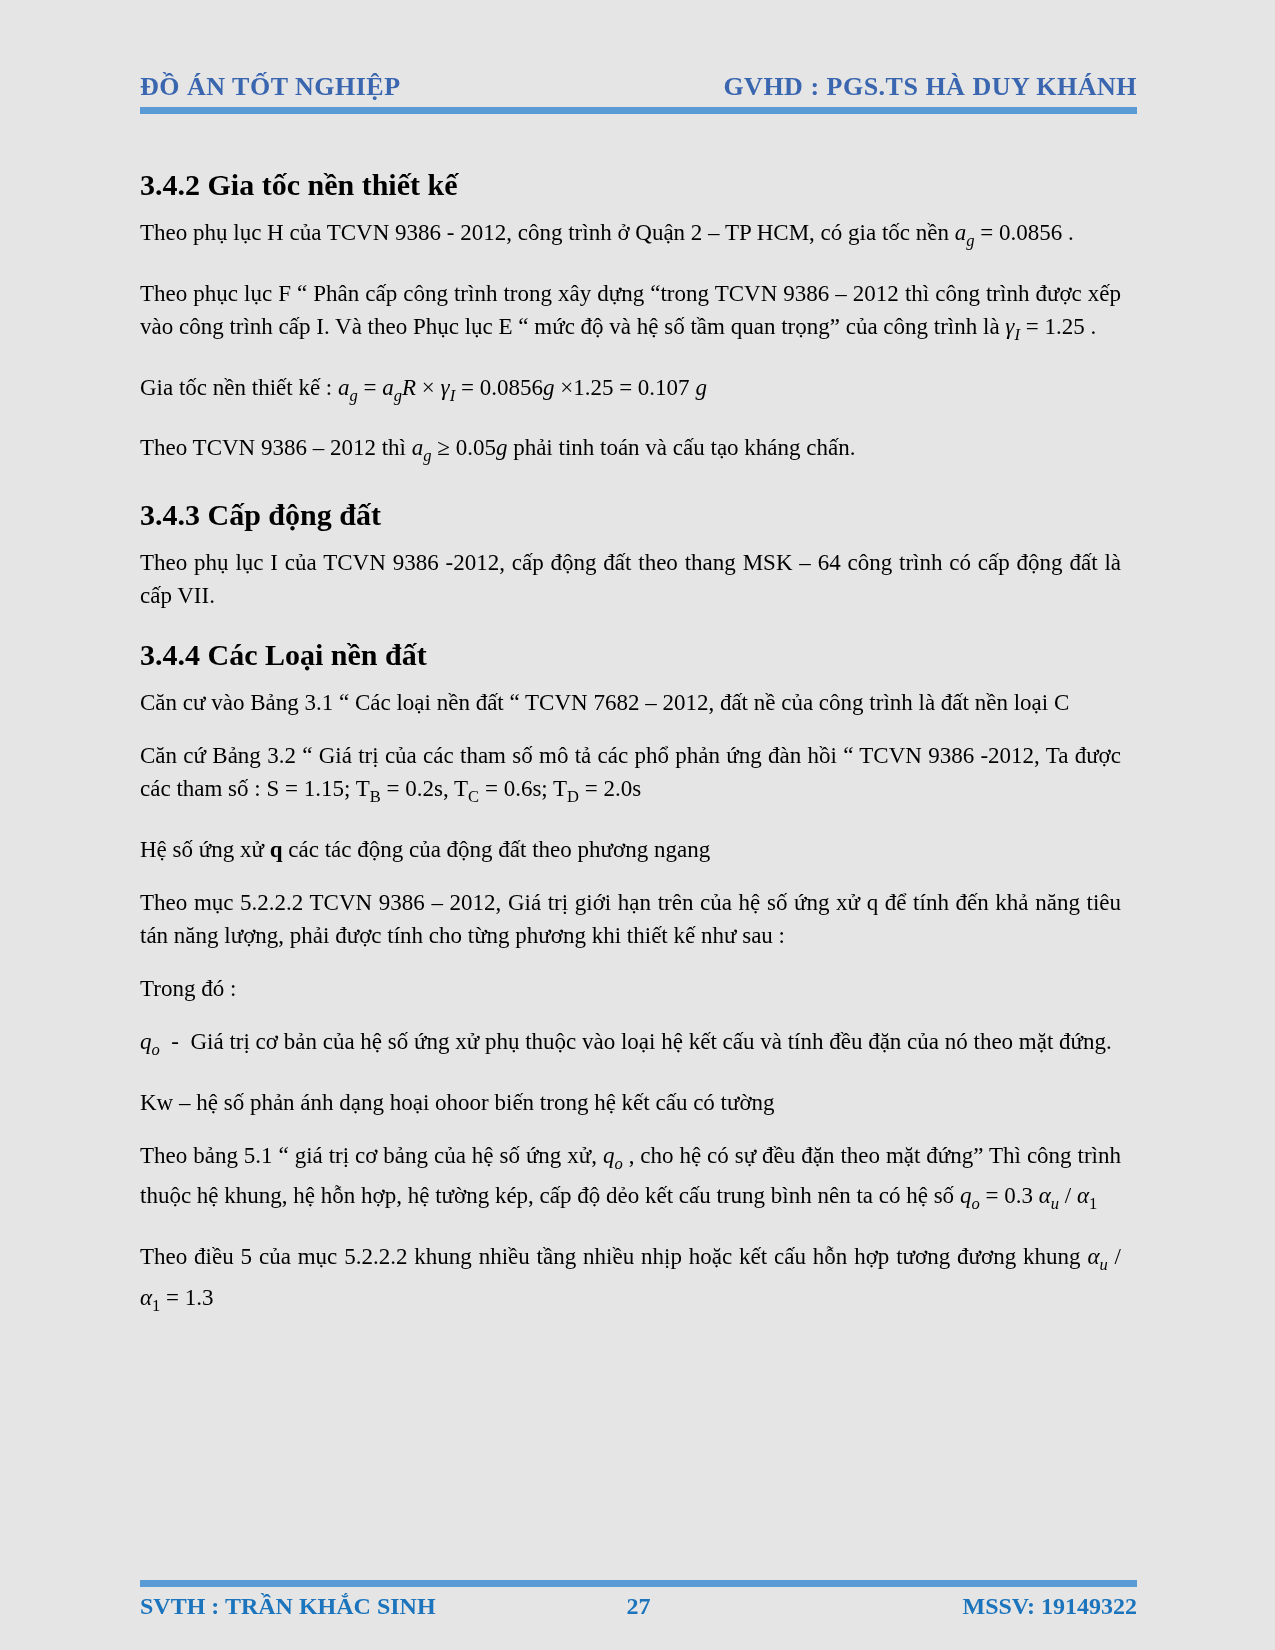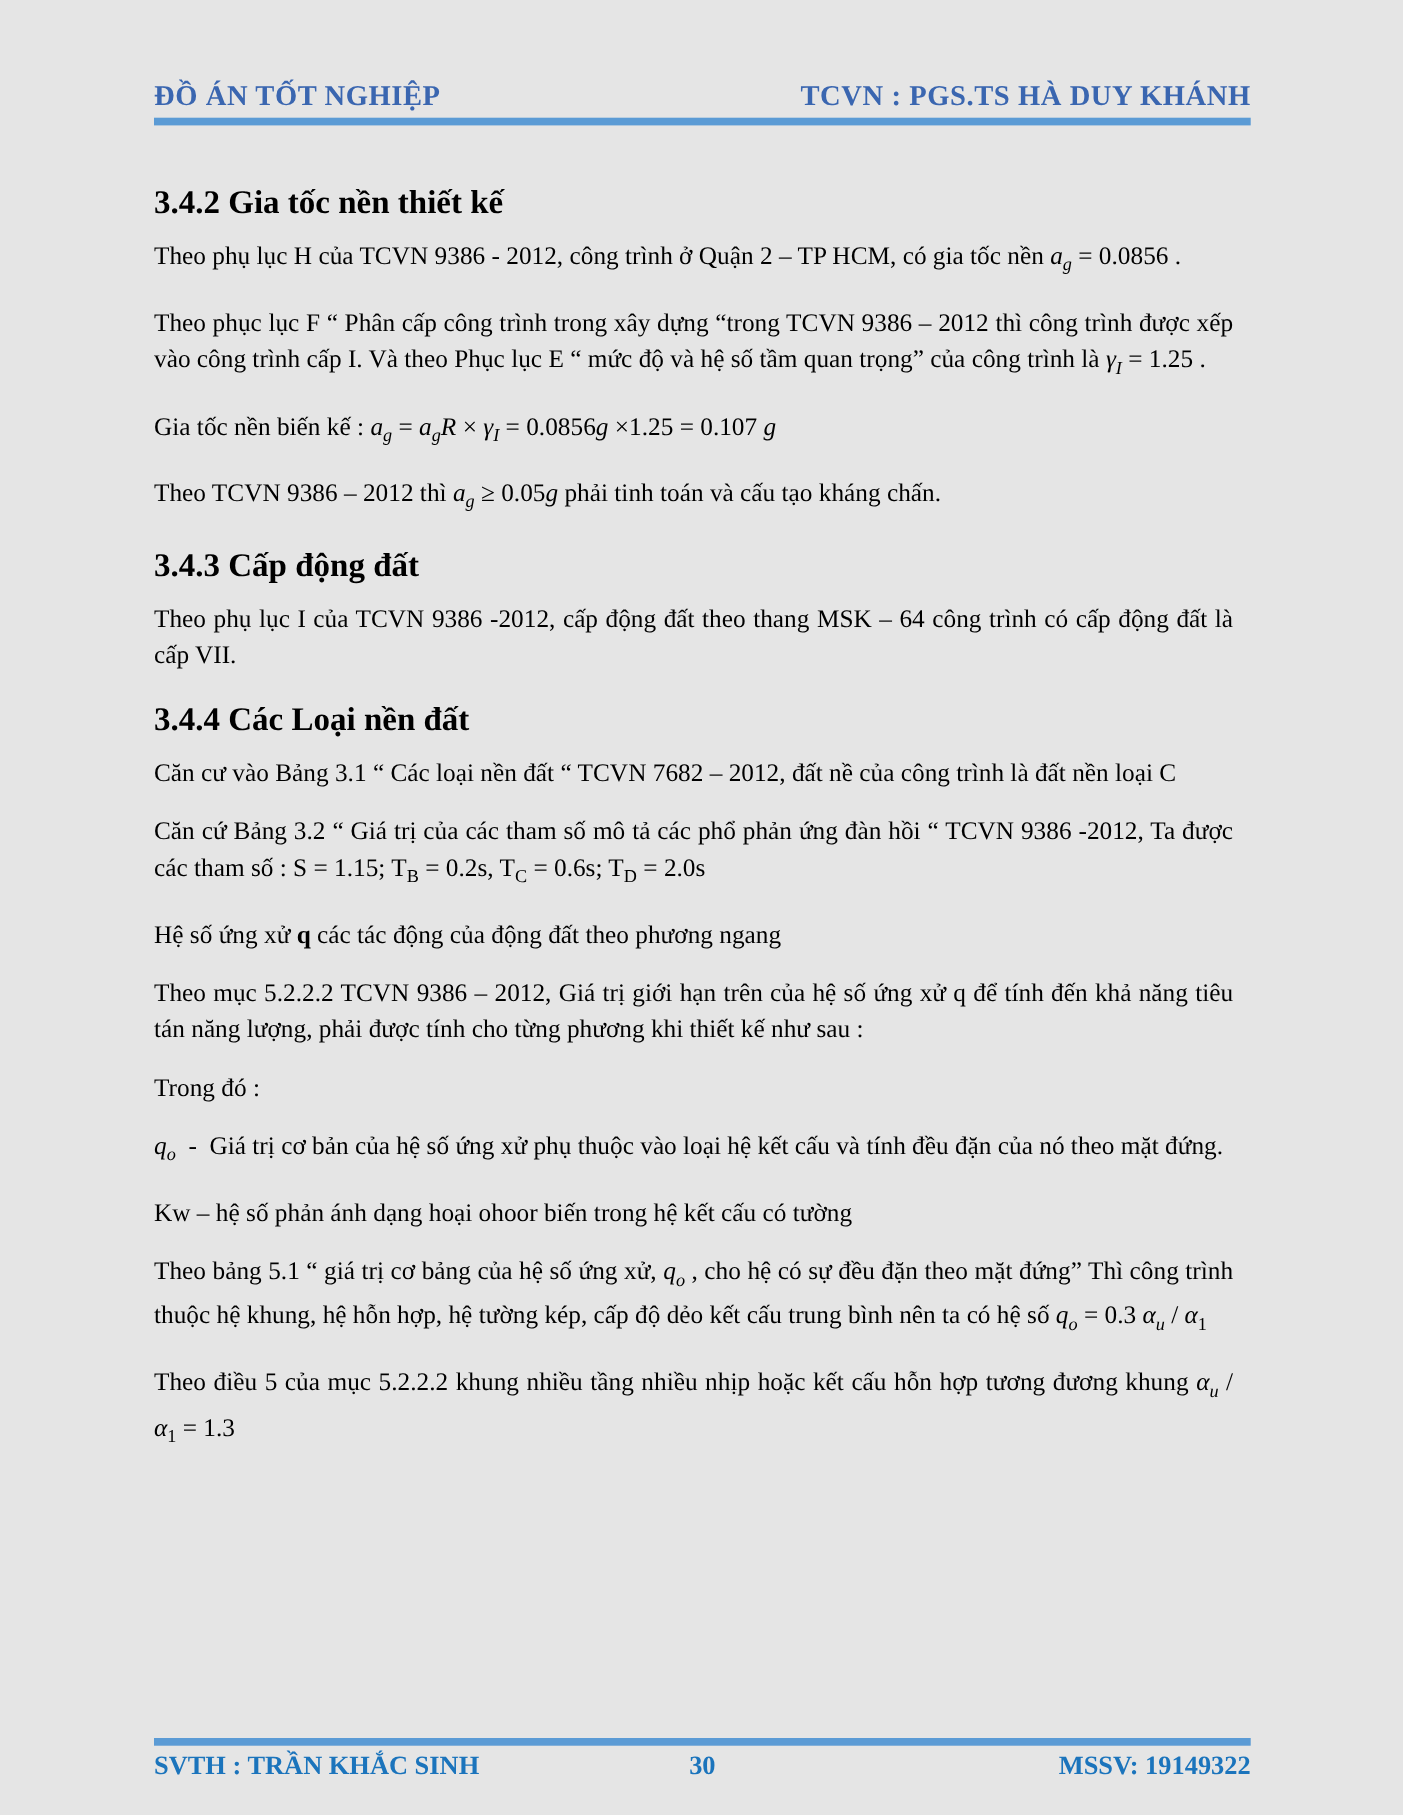--- a/index.html
+++ b/index.html
@@ -88,47 +88,47 @@
   .footer-cell.right  { text-align: right; }
 </style>
 </head>
 <body>
 
 <div id="page">
 
   <div id="header">
     <div class="header-row">
       <span class="header-title">ĐỒ ÁN TỐT NGHIỆP</span>
-      <span class="header-title">TCVN : PGS.TS HÀ DUY KHÁNH</span>
+      <span class="header-title">GVHD : PGS.TS HÀ DUY KHÁNH</span>
     </div>
     <div class="header-rule"></div>
   </div>
 
   <div id="content">
       <h3><span>3.4.2 Gia tốc nền thiết kế</span></h3>
       <p><span>Theo phụ lục H của TCVN 9386 - 2012, công trình ở Quận 2 – TP HCM, có gia tốc nền </span><span class="i">a</span><span class="isub">g</span><span> = 0.0856 .</span></p>
       <p><span>Theo phục lục F “ Phân cấp công trình trong xây dựng “trong TCVN 9386 – 2012 thì công trình được xếp vào công trình cấp I. Và theo Phục lục E “ mức độ và hệ số tầm quan trọng” của công trình là </span><span class="i">γ</span><span class="isub">I</span><span> = 1.25 .</span></p>
-      <p><span>Gia tốc nền biến kế : </span><span class="i">a</span><span class="isub">g</span><span> = </span><span class="i">a</span><span class="isub">g</span><span class="i">R</span><span> × </span><span class="i">γ</span><span class="isub">I</span><span> = 0.0856</span><span class="i">g</span><span> ×1.25 = 0.107 </span><span class="i">g</span></p>
+      <p><span>Gia tốc nền thiết kế : </span><span class="i">a</span><span class="isub">g</span><span> = </span><span class="i">a</span><span class="isub">g</span><span class="i">R</span><span> × </span><span class="i">γ</span><span class="isub">I</span><span> = 0.0856</span><span class="i">g</span><span> ×1.25 = 0.107 </span><span class="i">g</span></p>
       <p><span>Theo TCVN 9386 – 2012 thì </span><span class="i">a</span><span class="isub">g</span><span> ≥ 0.05</span><span class="i">g</span><span> phải tinh toán và cấu tạo kháng chấn.</span></p>
       <h3><span>3.4.3 Cấp động đất</span></h3>
       <p><span>Theo phụ lục I của TCVN 9386 -2012, cấp động đất theo thang MSK – 64 công trình có cấp động đất là cấp VII.</span></p>
       <h3><span>3.4.4 Các Loại nền đất</span></h3>
       <p><span>Căn cư vào Bảng 3.1 “ Các loại nền đất “ TCVN 7682 – 2012, đất nề của công trình là đất nền loại C</span></p>
       <p><span>Căn cứ Bảng 3.2 “ Giá trị của các tham số mô tả các phổ phản ứng đàn hồi “ TCVN 9386 -2012, Ta được các tham số : S = 1.15; T</span><span class="sub">B</span><span> = 0.2s, T</span><span class="sub">C</span><span> = 0.6s; T</span><span class="sub">D</span><span> = 2.0s</span></p>
       <p><span>Hệ số ứng xử </span><span class="b">q</span><span> các tác động của động đất theo phương ngang</span></p>
       <p><span>Theo mục 5.2.2.2 TCVN 9386 – 2012, Giá trị giới hạn trên của hệ số ứng xử q để tính đến khả năng tiêu tán năng lượng, phải được tính cho từng phương khi thiết kế như sau :</span></p>
       <p><span>Trong đó :</span></p>
       <p><span class="i">q</span><span class="isub">o</span><span>  -  Giá trị cơ bản của hệ số ứng xử phụ thuộc vào loại hệ kết cấu và tính đều đặn của nó theo mặt đứng.</span></p>
       <p><span>Kw – hệ số phản ánh dạng hoại ohoor biến trong hệ kết cấu có tường</span></p>
       <p><span>Theo bảng 5.1 “ giá trị cơ bảng của hệ số ứng xử, </span><span class="i">q</span><span class="isub">o</span><span> , cho hệ có sự đều đặn theo mặt đứng” Thì công trình thuộc hệ khung, hệ hỗn hợp, hệ tường kép, cấp độ dẻo kết cấu trung bình nên ta có hệ số </span><span class="i">q</span><span class="isub">o</span><span> = 0.3 </span><span class="i">α</span><span class="isub">u</span><span> / </span><span class="i">α</span><span class="sub">1</span></p>
       <p><span>Theo điều 5 của mục 5.2.2.2 khung nhiều tầng nhiều nhịp hoặc kết cấu hỗn hợp tương đương khung </span><span class="i">α</span><span class="isub">u</span><span> / </span><span class="i">α</span><span class="sub">1</span><span> = 1.3</span></p>
     </div>
 
   <div id="footer">
     <div class="footer-rule"></div>
     <div class="footer-row">
       <span class="footer-cell">SVTH : TRẦN KHẮC SINH</span>
-      <span class="footer-cell center">30</span>
+      <span class="footer-cell center">27</span>
       <span class="footer-cell right">MSSV: 19149322</span>
     </div>
   </div>
 
 </div>
 
 </body></html>

